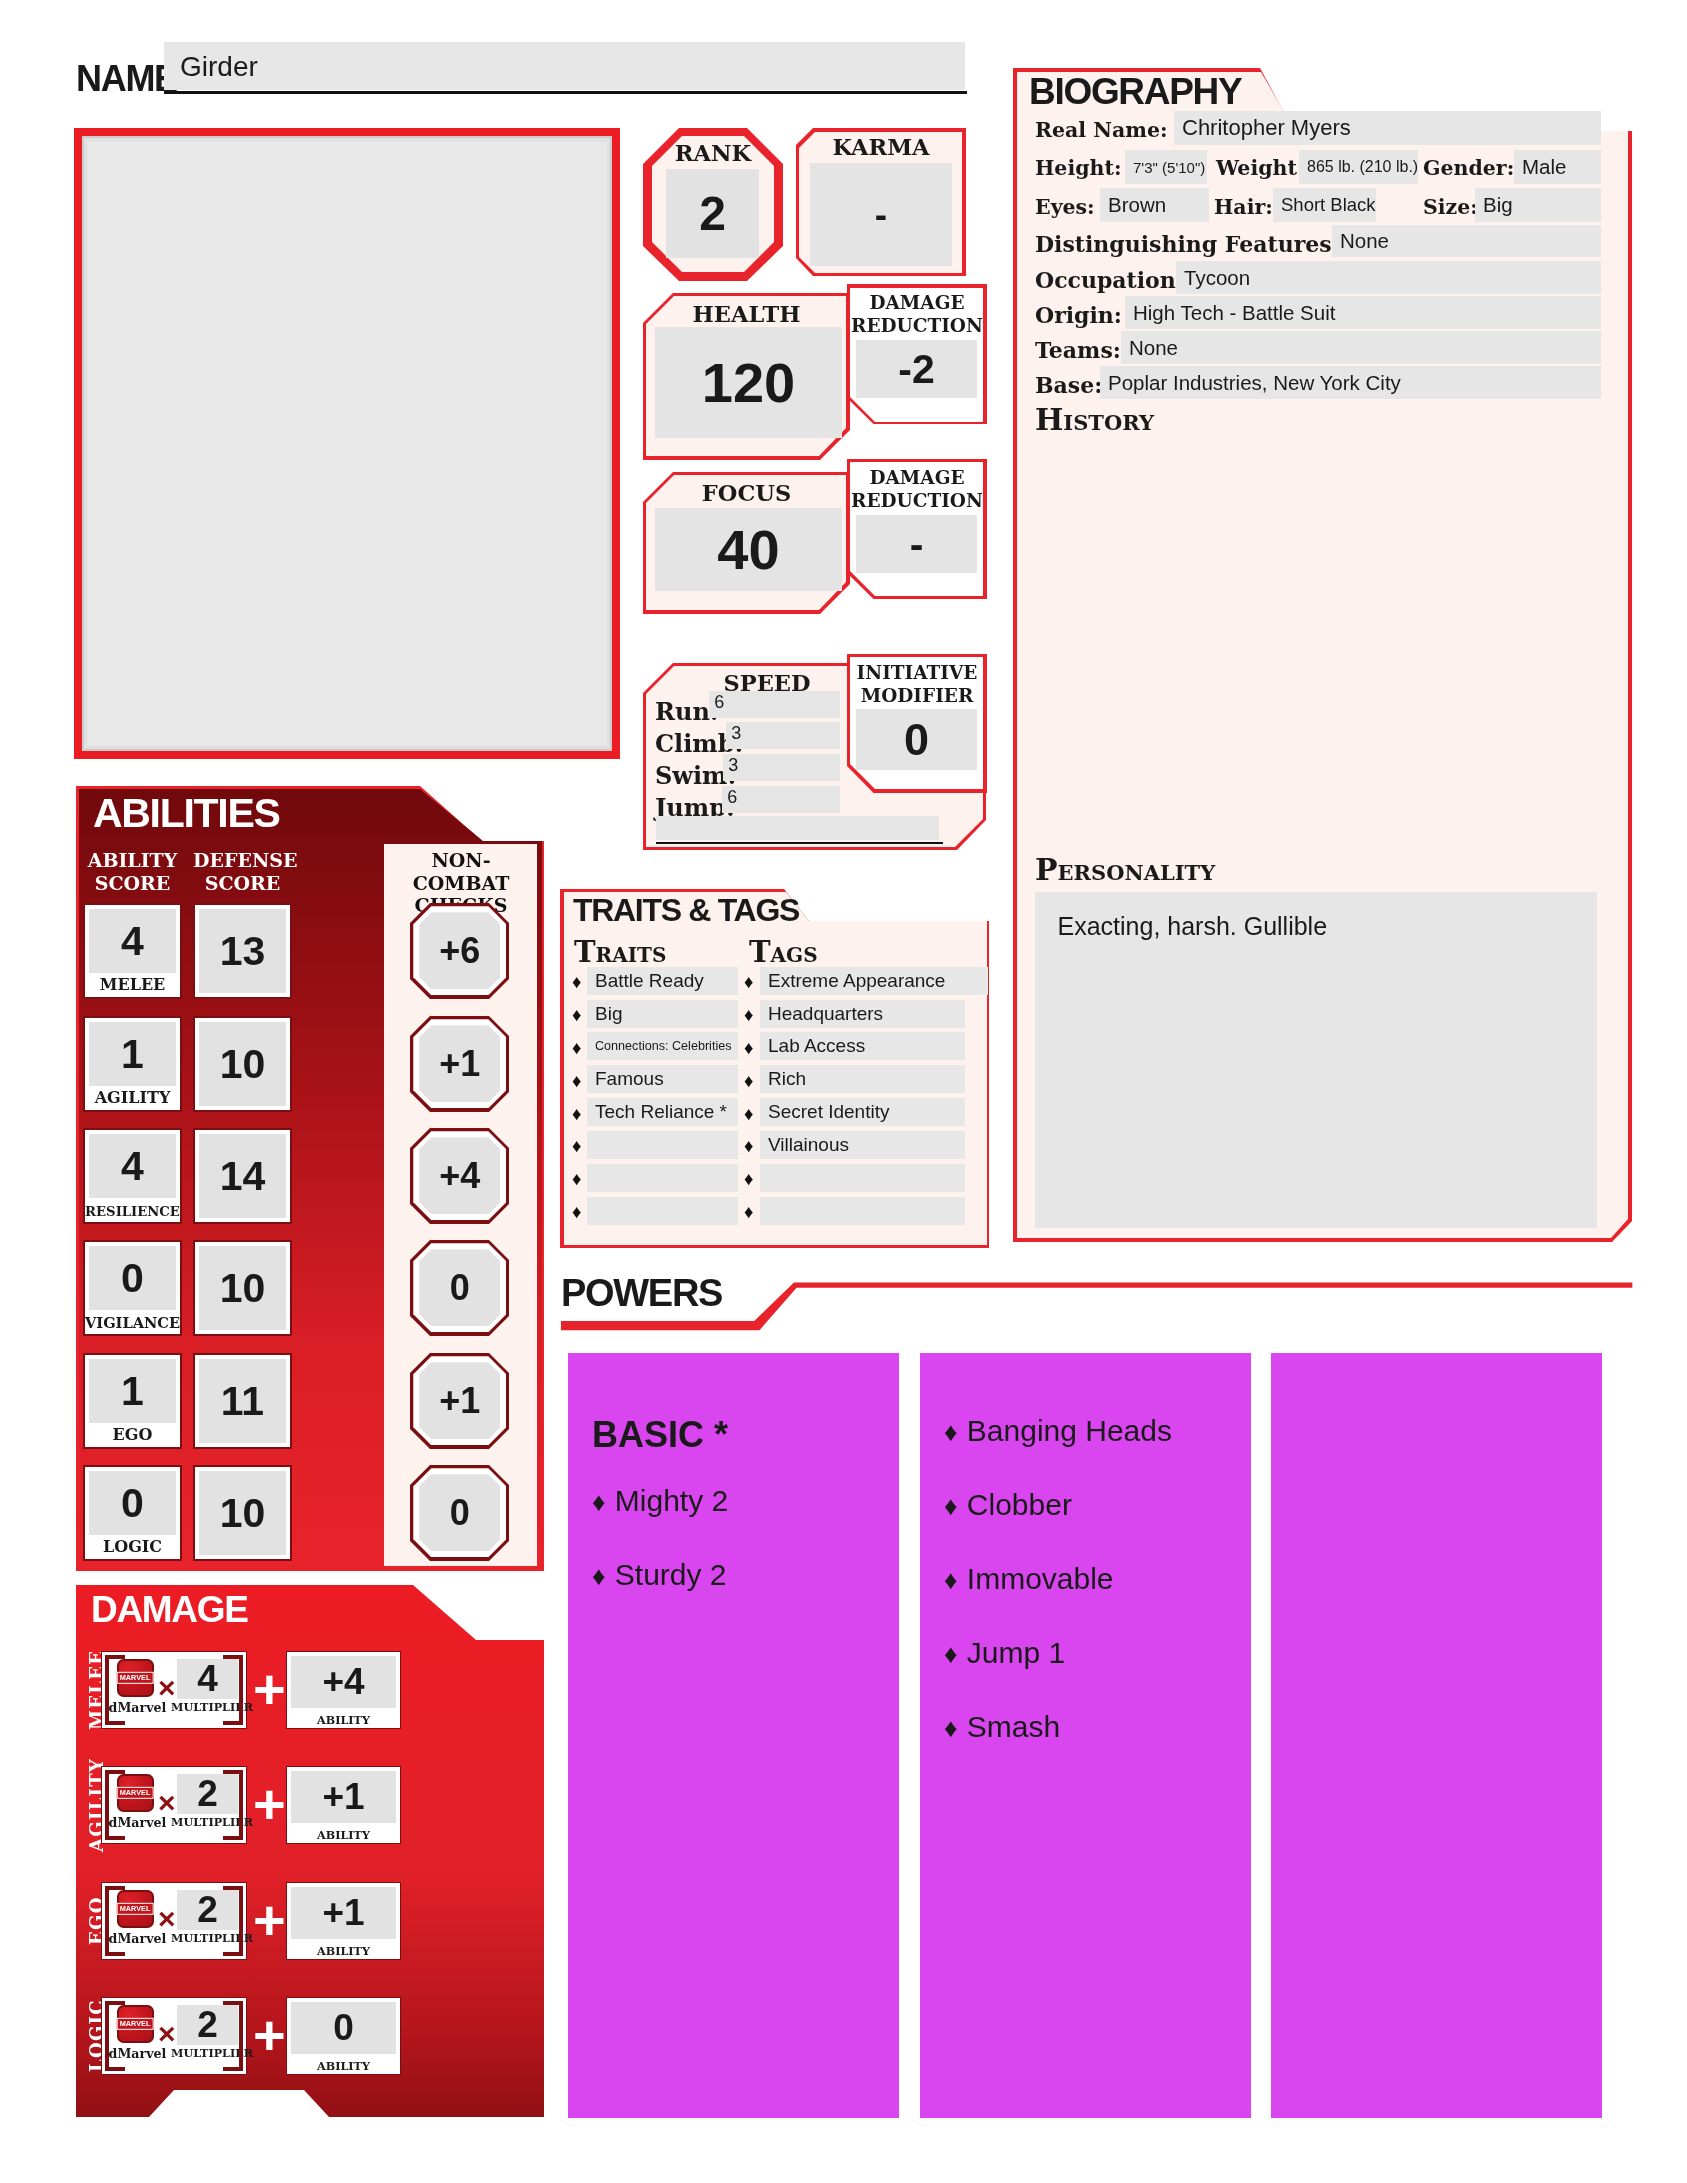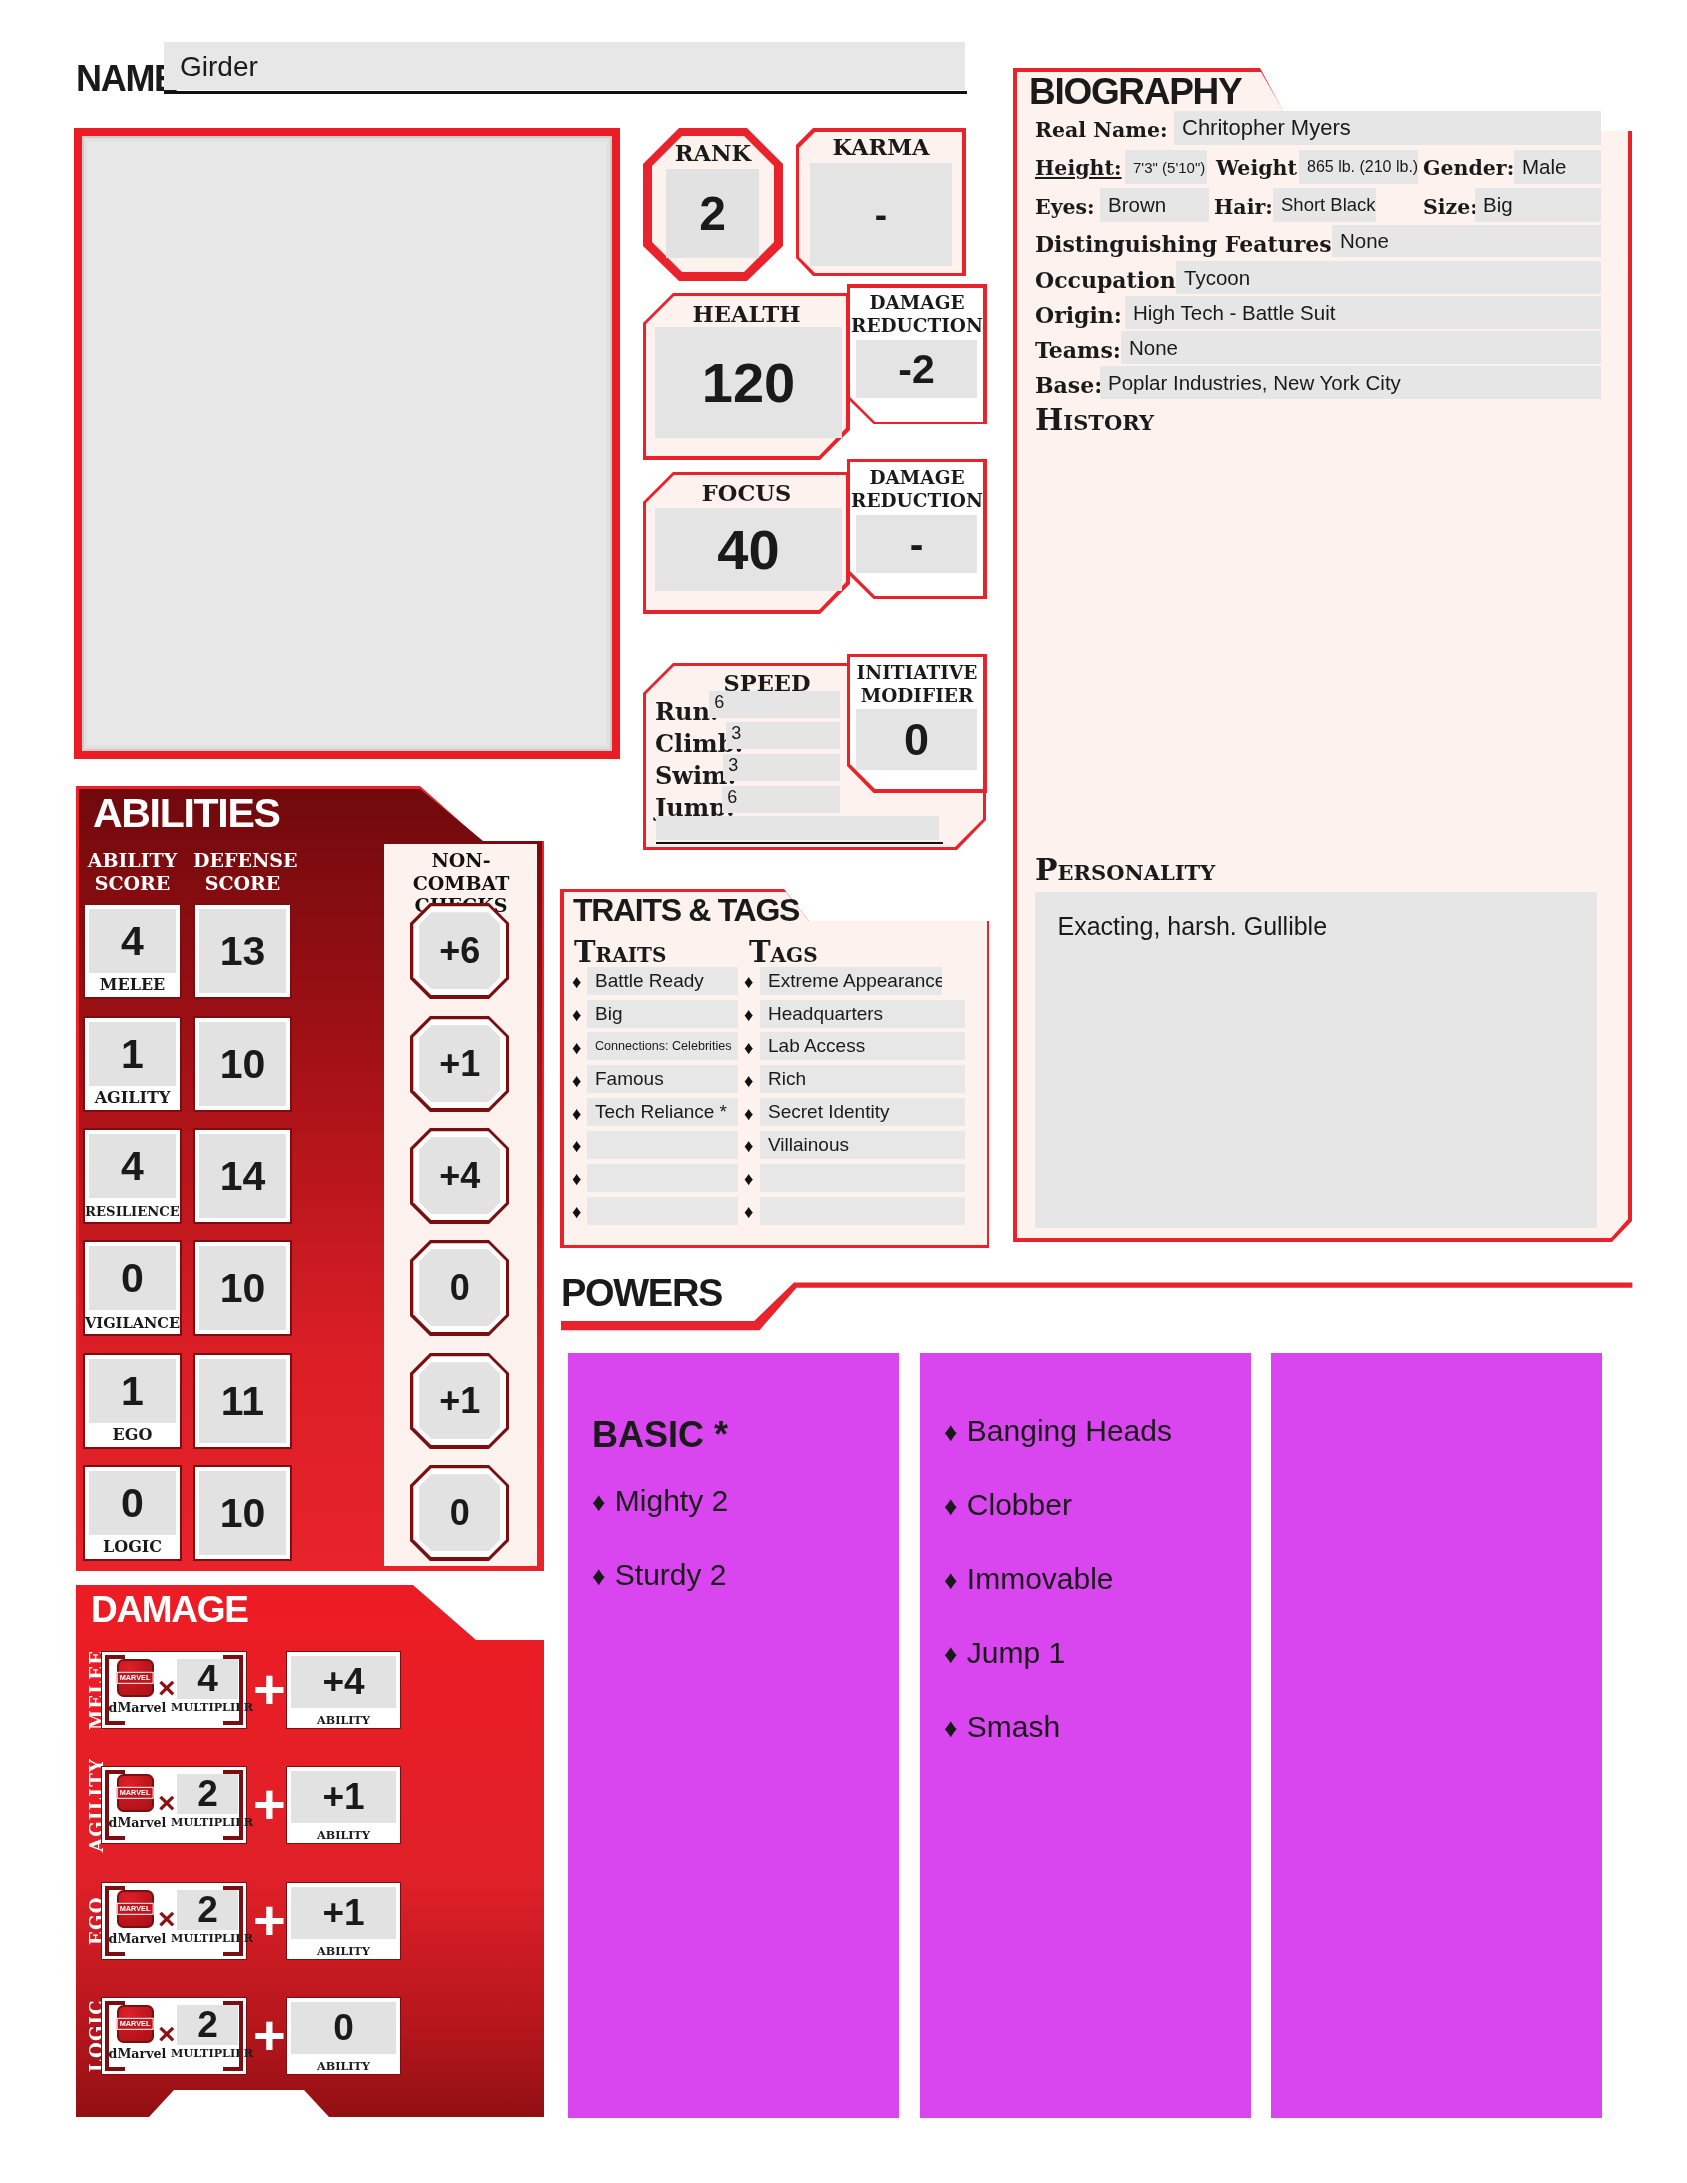--- a/index.html
+++ b/index.html
@@ -127,21 +127,21 @@
   <div class="dr-label" style="left:847px;top:662px;width:140px;">INITIATIVE MODIFIER</div>
   <div class="abs center" style="left:856px;top:709px;width:121px;height:61px;background:#e4e4e4;font-weight:bold;font-size:45px;">0</div>
 
   <div class="clip red" style="left:1013px;top:68px;width:619px;height:1174px;clip-path:polygon(0 0,247px 0,281px 63px,619px 63px,619px 1153px,599px 1174px,0 1174px);"></div>
   <div class="clip pink" style="left:1017px;top:72px;width:611px;height:1166px;clip-path:polygon(0 0,244px 0,278px 59px,611px 59px,611px 1147px,594px 1166px,0 1166px);"></div>
   <div class="abs head" style="left:1029px;top:71px;font-size:37px;">BIOGRAPHY</div>
 
   <div class="bio-label" style="left:1035px;top:118px;">Real Name:</div>
   <div class="bio-box" style="left:1174px;top:111px;width:427px;height:34px;font-size:22px;">Chritopher Myers</div>
 
-  <div class="bio-label" style="left:1035px;top:156px;text-decoration:underline;">Height:</div>
+  <div class="bio-label" style="left:1035px;top:156px;">Height:</div>
   <div class="bio-box fit" style="left: 1125px; top: 150px; width: 82px; height: 34px; font-size: 15px;">7'3" (5'10")</div>
   <div class="bio-label" style="left:1216px;top:156px;">Weight:</div>
   <div class="bio-box fit" style="left: 1299px; top: 150px; width: 119px; height: 34px; font-size: 16px;">865 lb. (210 lb.)</div>
   <div class="bio-label" style="left:1423px;top:156px;">Gender:</div>
   <div class="bio-box" style="left:1514px;top:150px;width:87px;height:34px;">Male</div>
 
   <div class="bio-label" style="left:1035px;top:195px;">Eyes:</div>
   <div class="bio-box" style="left:1100px;top:188px;width:109px;height:34px;">Brown</div>
   <div class="bio-label" style="left:1214px;top:195px;text-align:center;">Hair:</div>
   <div class="bio-box fit" style="left:1273px;top:188px;width:103px;height:34px;font-size:18.5px;">Short Black</div>
@@ -279,21 +279,21 @@
   <div class="bullet" style="left:572px;top:1103px;">♦</div>
   <div class="tt-box fit" style="left:587px;top:1098px;width:151px;">Tech Reliance *</div>
   <div class="bullet" style="left:572px;top:1135px;">♦</div>
   <div class="tt-box fit" style="left:587px;top:1131px;width:151px;"></div>
   <div class="bullet" style="left:572px;top:1168px;">♦</div>
   <div class="tt-box fit" style="left:587px;top:1164px;width:151px;"></div>
   <div class="bullet" style="left:572px;top:1201px;">♦</div>
   <div class="tt-box fit" style="left:587px;top:1197px;width:151px;"></div>
 
   <div class="bullet" style="left:744px;top:971px;">♦</div>
-  <div class="tt-box fit" style="left:760px;top:967px;width:182px;">Extreme Appearance</div>
+  <div class="tt-box fit" style="left:760px;top:967px;width:228px;">Extreme Appearance</div>
   <div class="bullet" style="left:744px;top:1004px;">♦</div>
   <div class="tt-box fit" style="left:760px;top:1000px;width:205px;">Headquarters</div>
   <div class="bullet" style="left:744px;top:1037px;">♦</div>
   <div class="tt-box fit" style="left:760px;top:1032px;width:205px;">Lab Access</div>
   <div class="bullet" style="left:744px;top:1070px;">♦</div>
   <div class="tt-box fit" style="left:760px;top:1065px;width:205px;">Rich</div>
   <div class="bullet" style="left:744px;top:1103px;">♦</div>
   <div class="tt-box fit" style="left:760px;top:1098px;width:205px;">Secret Identity</div>
   <div class="bullet" style="left:744px;top:1135px;">♦</div>
   <div class="tt-box fit" style="left:760px;top:1131px;width:205px;">Villainous</div>

